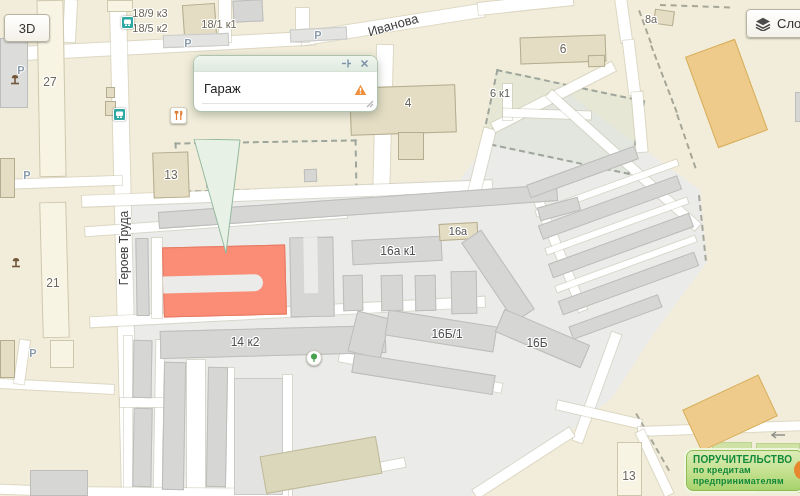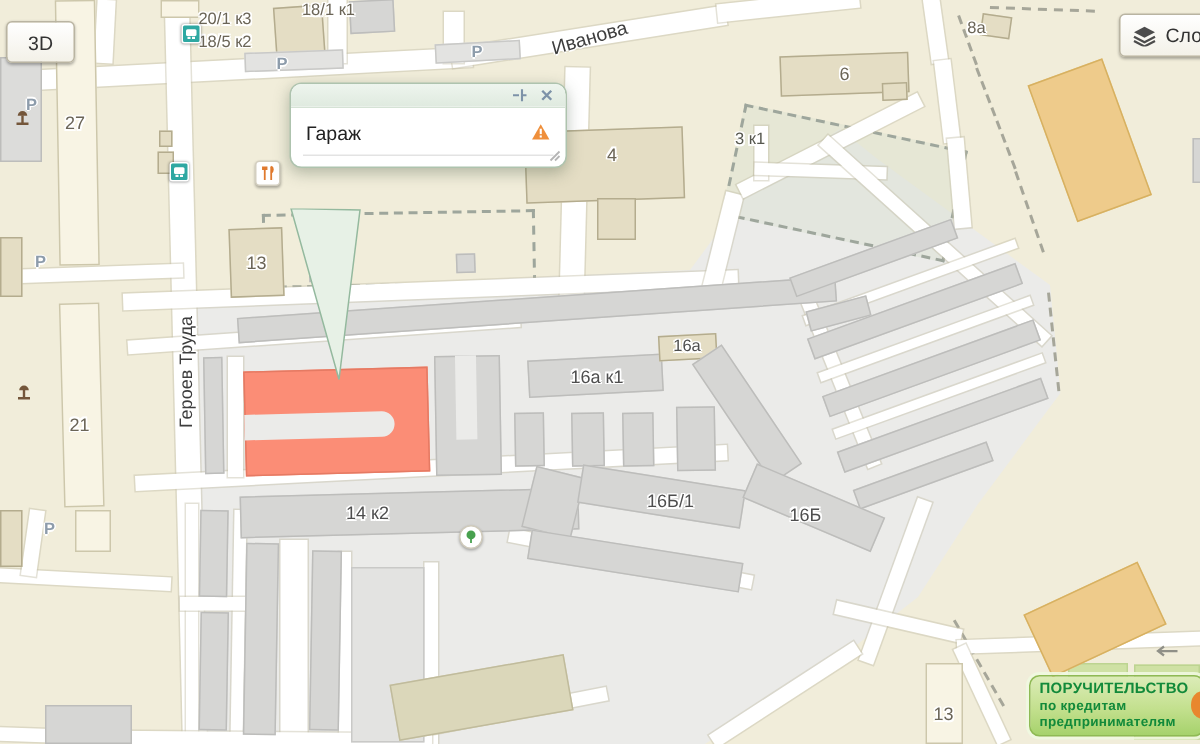--- a/index.html
+++ b/index.html
@@ -35,21 +35,21 @@
   .circ{width:14px;height:14px;background:#fff;border:1px solid #cfcabb;border-radius:50%;box-shadow:0 1px 2px rgba(0,0,0,.3);
        display:flex;align-items:center;justify-content:center}
   .balloon{position:absolute;left:193px;top:55px;width:183px;z-index:50;background:#fff;border:1px solid #aec3ae;
        border-radius:8px;box-shadow:0 3px 10px rgba(60,80,60,.35)}
   .bl-head{height:15px;background:linear-gradient(#eef5ee,#dfeadf);border-bottom:1px solid #d5e2d5;border-radius:7px 7px 0 0;
        display:flex;justify-content:flex-end;align-items:center;gap:8px;padding:0 8px}
   .bl-body{padding:8px 10px 7px;font-size:13px;color:#222;line-height:17px}
   .bl-route{font-size:12px;color:#222;margin-top:5px;white-space:nowrap}
   .bl-route a{color:#1d76c2;text-decoration:underline;cursor:pointer}
   .bl-div{border-top:1px solid #e3e3e3;margin:6px -2px 0}
-  .titlerow{display:flex;justify-content:space-between;align-items:flex-start}
+  .titlerow{display:flex;justify-content:space-between;align-items:center}
   .btn{position:absolute;z-index:60;background:linear-gradient(#ffffff,#f3f1e8);border:1px solid #b9b4a2;border-radius:4px;
        box-shadow:0 1px 2px rgba(0,0,0,.3);display:flex;align-items:center;justify-content:center;gap:6px;
        font-size:13px;font-weight:normal;color:#333;cursor:pointer}
   .banner{position:absolute;left:686px;top:450px;width:117px;height:41px;z-index:55;border-radius:7px;cursor:pointer;
        background:linear-gradient(180deg,#dcecb8 0%,#c3e08e 55%,#a6d26c 100%);border:1px solid #8fba55;
        box-shadow:0 0 0 2px rgba(240,248,224,.9);padding:3px 0 0 6px;box-sizing:border-box}
   .banner div{font-weight:bold;color:#128a3a;line-height:11px;letter-spacing:.2px}
   .bl-tail{position:absolute;left:185px;top:139px;z-index:48}
 </style>
 </head>
@@ -181,29 +181,29 @@
   <div class="bld gray" style="left:133px;top:340px;width:19px;height:58px;transform:rotate(1deg)"></div>
   <div class="bld gray" style="left:133px;top:408px;width:19px;height:79px;transform:rotate(1deg)"></div>
   <div class="bld gray" style="left:163px;top:362px;width:22px;height:128px;transform:rotate(1deg)"></div>
   <div class="bld gray" style="left:207px;top:367px;width:20px;height:120px;transform:rotate(1deg)"></div>
   <div class="bld lgray" style="left:234px;top:378px;width:49px;height:117px"></div>
   <div class="bld olive" style="left:262px;top:446px;width:118px;height:38px;transform:rotate(-10deg)"></div>
 
   <div class="bld cream" style="left:617px;top:442px;width:25px;height:54px"></div>
   <div class="bld yellow" style="left:688px;top:390px;width:84px;height:46px;transform:rotate(-25deg)"></div>
 
-  <div class="lbl" style="left:150px;top:13px">20/1 к3</div>
+  <div class="lbl" style="left:150px;top:13px">18/9 к3</div>
   <div class="lbl" style="left:150px;top:28px">18/5 к2</div>
-  <div class="lbl" style="left:219px;top:7px">18/1 к1</div>
+  <div class="lbl" style="left:219px;top:24px">18/1 к1</div>
   <div class="lbl big" style="left:50px;top:82px">27</div>
   <div class="lbl big" style="left:53px;top:283px">21</div>
   <div class="lbl big" style="left:171px;top:175px">13</div>
   <div class="lbl big" style="left:408px;top:103px">4</div>
   <div class="lbl big" style="left:563px;top:49px">6</div>
-  <div class="lbl" style="left:500px;top:93px;color:#57584f">3 к1</div>
+  <div class="lbl" style="left:500px;top:93px;color:#57584f">6 к1</div>
   <div class="lbl" style="left:651px;top:19px">8а</div>
   <div class="lbl g" style="left:458px;top:231px">16а</div>
   <div class="lbl g big" style="left:398px;top:251px">16а к1</div>
   <div class="lbl g big" style="left:245px;top:342px">14 к2</div>
   <div class="lbl g big" style="left:447px;top:334px">16Б/1</div>
   <div class="lbl g big" style="left:537px;top:343px">16Б</div>
   <div class="lbl big" style="left:629px;top:476px">13</div>
 
   <div class="pmark" style="left:21px;top:70px">P</div>
   <div class="pmark" style="left:188px;top:43px">P</div>

